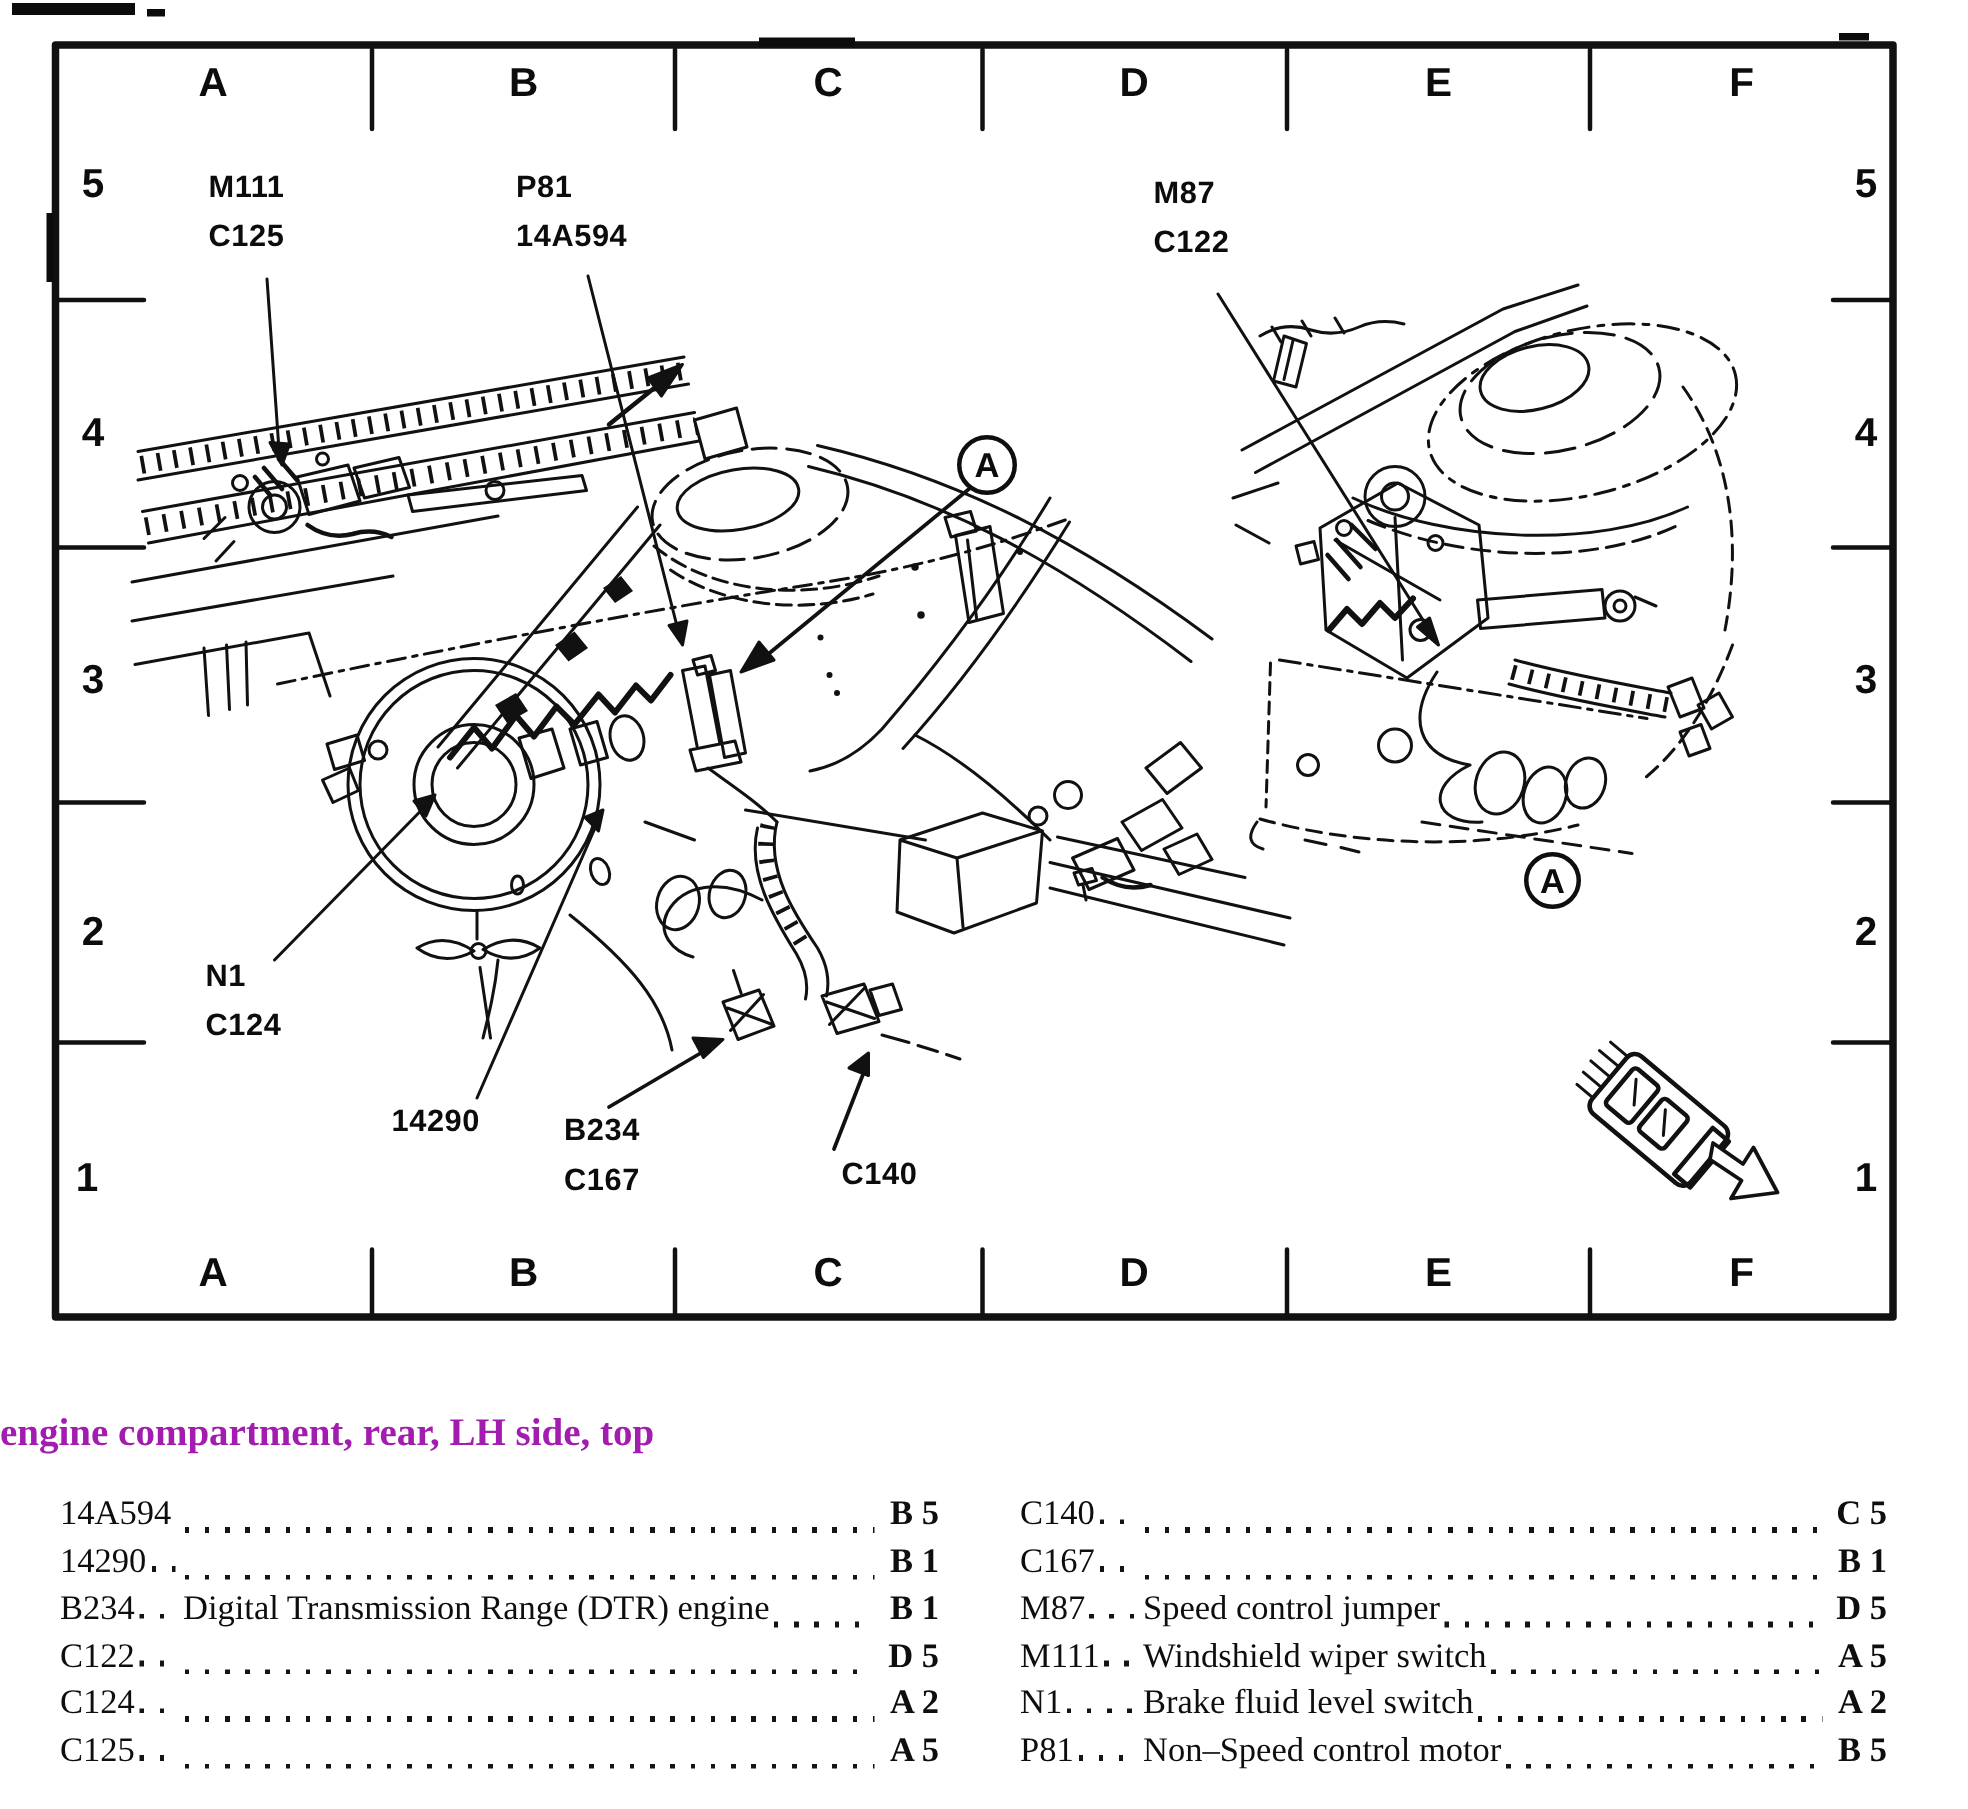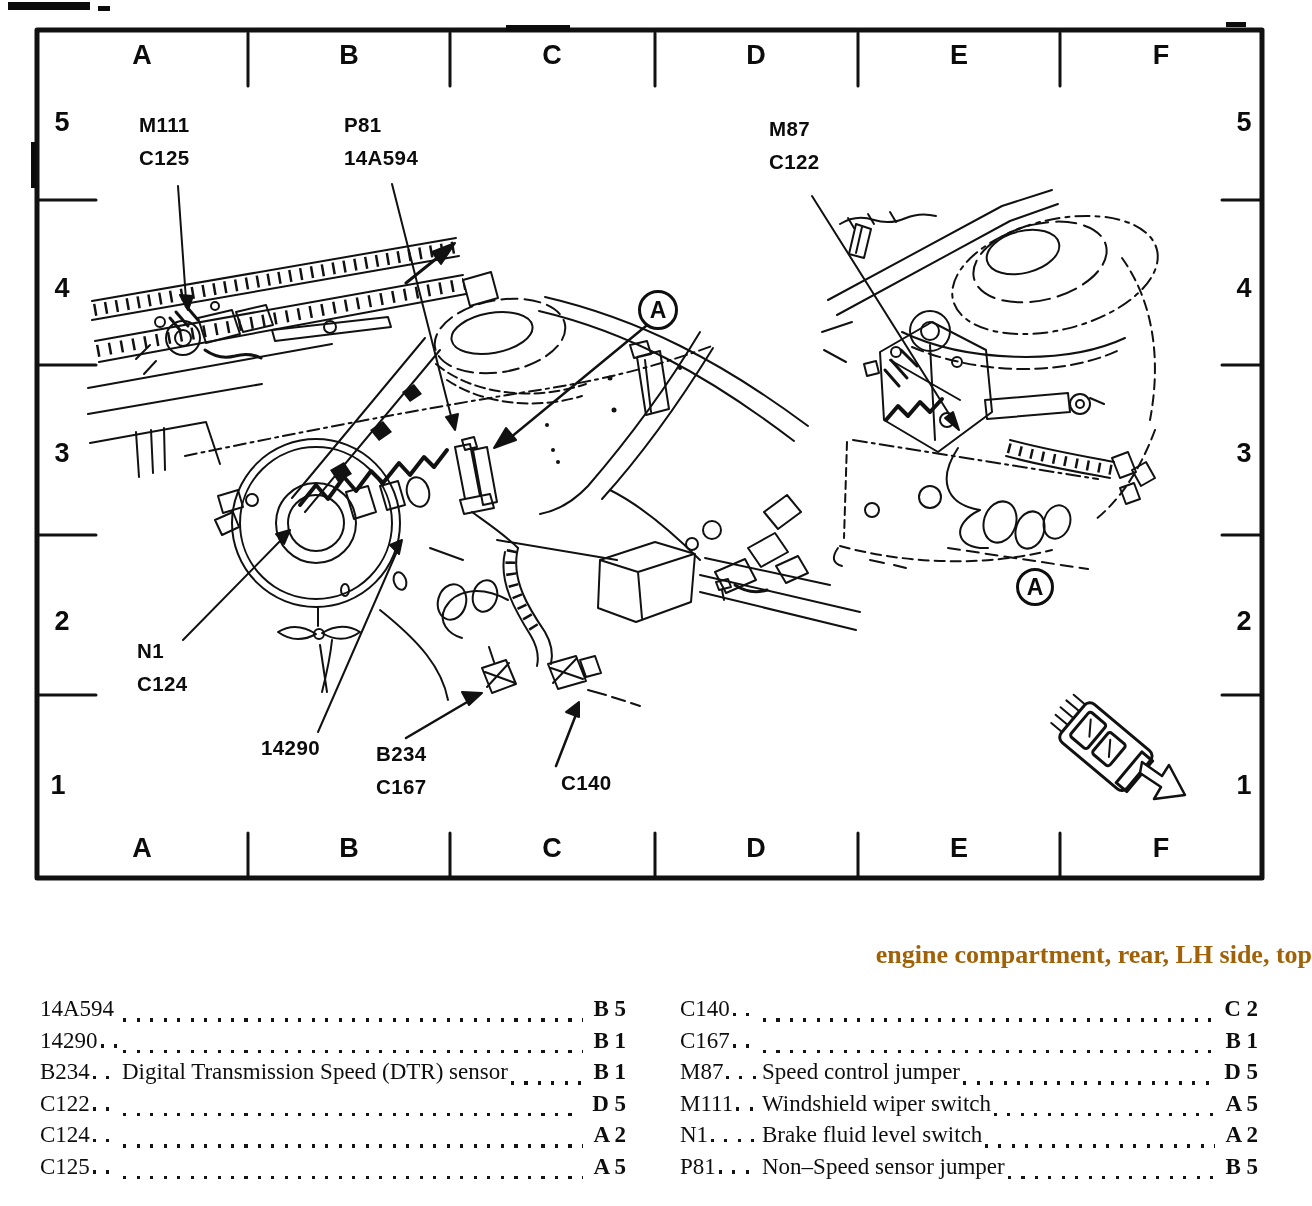--- a/index.html
+++ b/index.html
@@ -7,21 +7,21 @@
        font-family:"Liberation Sans",sans-serif;color:#101010;}
   .abs{position:absolute;}
   svg.art{position:absolute;left:0;top:0;}
   .gletter{font:700 27px "Liberation Sans",sans-serif;transform:translateX(-50%);color:#0c0c0c;}
   .gnum{font:700 27px "Liberation Sans",sans-serif;width:28px;text-align:center;color:#0c0c0c;}
   .callout{font:700 20.5px "Liberation Sans",sans-serif;line-height:33px;color:#0c0c0c;letter-spacing:.4px;}
   .callout span{display:block;}
   .vmark{width:40px;height:40px;border:3px solid #0e0e0e;border-radius:50%;box-sizing:border-box;
          display:flex;align-items:center;justify-content:center;
          font:700 23px "Liberation Sans",sans-serif;background:#fff;color:#0c0c0c;}
-  .caption{left:0;width:100%;text-align:right;font:700 26px "Liberation Serif",serif;color:#a16207;}
+  .caption{left:0;width:100%;text-align:left;font:700 26px "Liberation Serif",serif;color:#a21caf;}
   .idxcol{font:400 23px "Liberation Serif",serif;color:#0e0e0e;}
   .idx-row{display:flex;align-items:baseline;height:31.5px;}
   .codecell{display:flex;width:80px;flex:none;}
   .code{white-space:pre;}
   .fill{flex:1 1 auto;height:3.2px;align-self:flex-end;margin:0 3px 6px 3px;min-width:0;
         background:repeating-linear-gradient(to right,#141414 0 3px,transparent 3px 13.5px);}
   .desc{flex:none;white-space:pre;padding-left:2px;}
   .desc:empty{display:none;}
   .ref{flex:none;font-weight:700;margin-left:7px;white-space:pre;}
 </style>
@@ -301,21 +301,21 @@
       </span>
 
     <span class="fill"></span>
     <span class="ref">B 1</span>
   </div>
   <div class="idx-row">
     <span class="codecell">
         <span class="code">B234</span>
         <span class="fill"></span>
       </span>
-    <span class="desc">Digital Transmission Speed (DTR) sensor</span>
+    <span class="desc">Digital Transmission Range (DTR) engine</span>
     <span class="fill"></span>
     <span class="ref">B 1</span>
   </div>
   <div class="idx-row">
     <span class="codecell">
         <span class="code">C122</span>
         <span class="fill"></span>
       </span>
 
     <span class="fill"></span>
@@ -342,21 +342,21 @@
 </div>
 
 <div class="abs idxcol" style="left:680px;top:996px;width:578px">
   <div class="idx-row">
     <span class="codecell">
         <span class="code">C140</span>
         <span class="fill"></span>
       </span>
 
     <span class="fill"></span>
-    <span class="ref">C 2</span>
+    <span class="ref">C 5</span>
   </div>
   <div class="idx-row">
     <span class="codecell">
         <span class="code">C167</span>
         <span class="fill"></span>
       </span>
 
     <span class="fill"></span>
     <span class="ref">B 1</span>
   </div>
@@ -385,17 +385,17 @@
       </span>
     <span class="desc">Brake fluid level switch</span>
     <span class="fill"></span>
     <span class="ref">A 2</span>
   </div>
   <div class="idx-row">
     <span class="codecell">
         <span class="code">P81</span>
         <span class="fill"></span>
       </span>
-    <span class="desc">Non–Speed sensor jumper</span>
+    <span class="desc">Non–Speed control motor</span>
     <span class="fill"></span>
     <span class="ref">B 5</span>
   </div>
 </div>
 
 </body></html>

